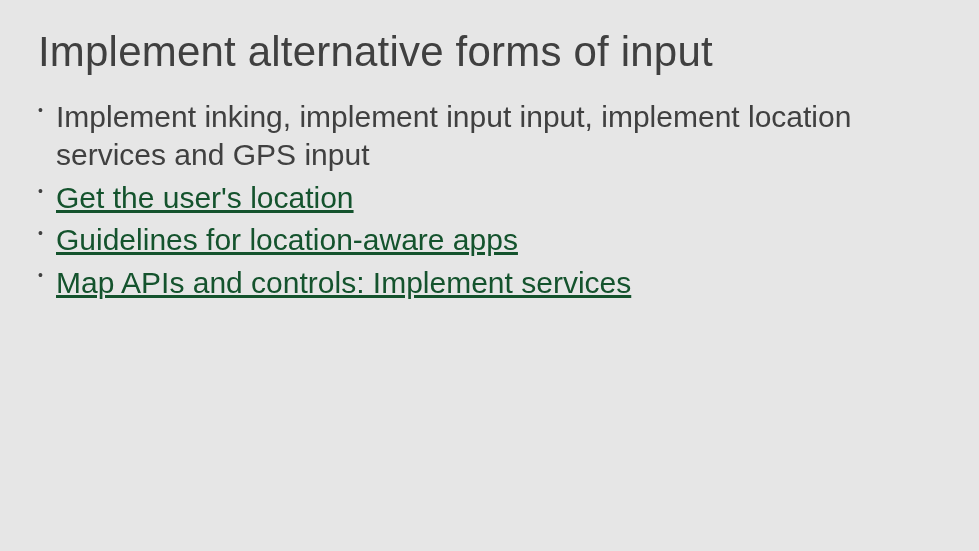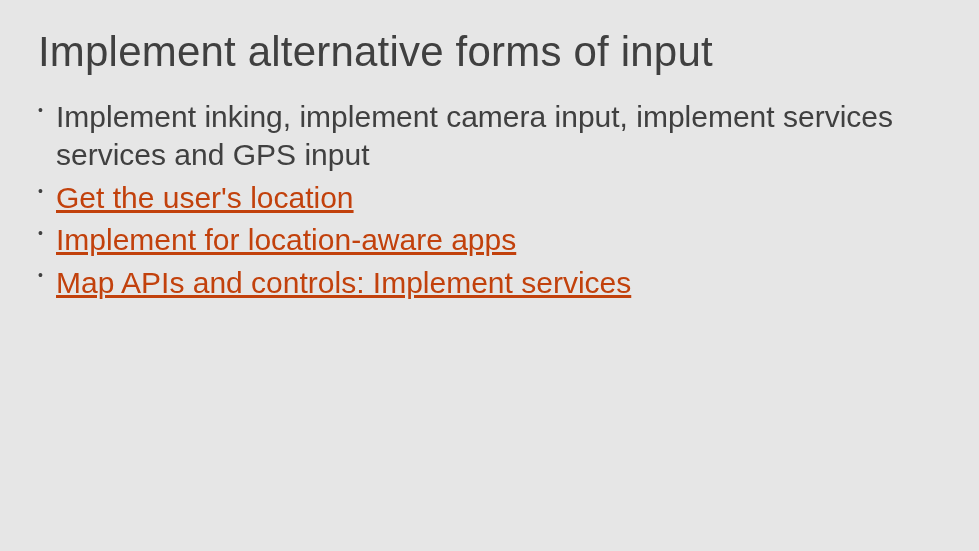--- a/index.html
+++ b/index.html
@@ -41,37 +41,37 @@
   }
   ul.bullets > li::before {
     content: "•";
     position: absolute;
     left: 0;
     top: 0.28em;
     font-size: 14px;
     color: #404040;
   }
   a.slide-link {
-    color: #c2410c;
+    color: #14532d;
     text-decoration: underline;
     cursor: pointer;
   }
 </style>
 </head>
 <body>
 
 <div class="slide">
   <h1 class="title">Implement alternative forms of input</h1>
   <ul class="bullets">
     <li>
-      <span>Implement inking, implement camera input, implement services services and GPS input</span>
+      <span>Implement inking, implement input input, implement location services and GPS input</span>
     </li>
     <li>
       <a class="slide-link" href="#">Get the user's location</a>
     </li>
     <li>
-      <a class="slide-link" href="#">Implement for location-aware apps</a>
+      <a class="slide-link" href="#">Guidelines for location-aware apps</a>
     </li>
     <li>
       <a class="slide-link" href="#">Map APIs and controls: Implement services</a>
     </li>
   </ul>
 </div>
 
 </body></html>

